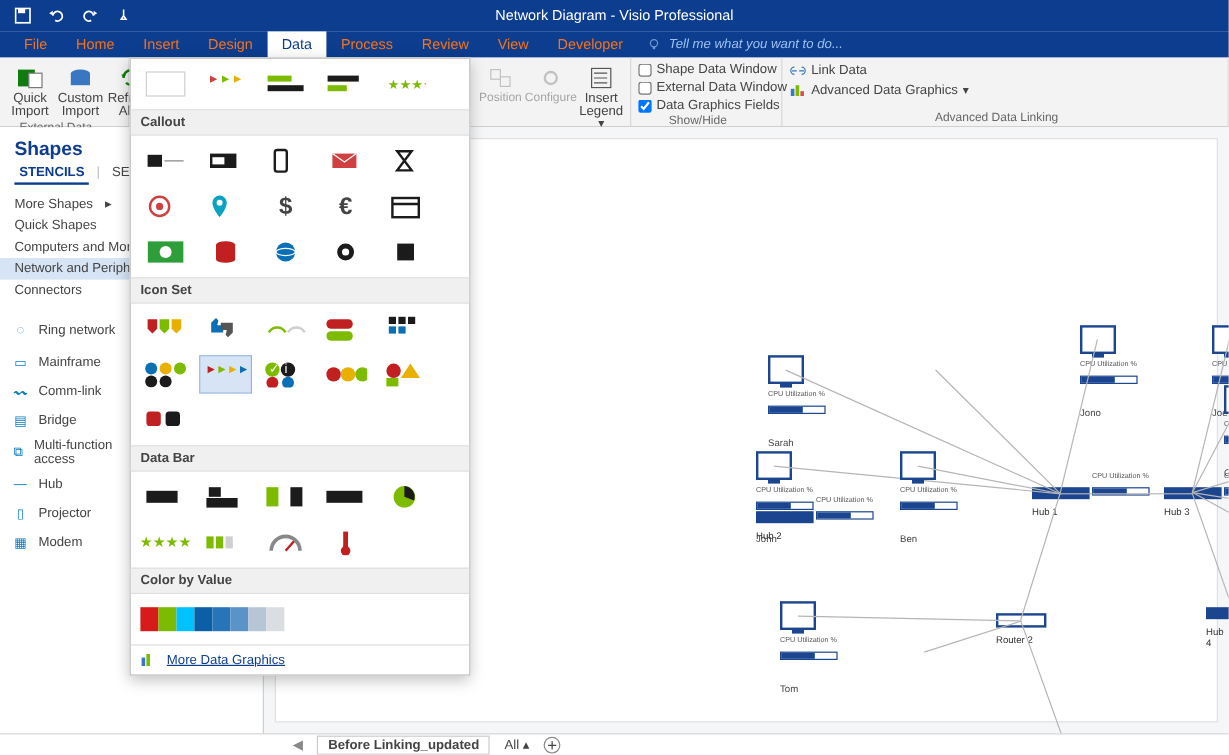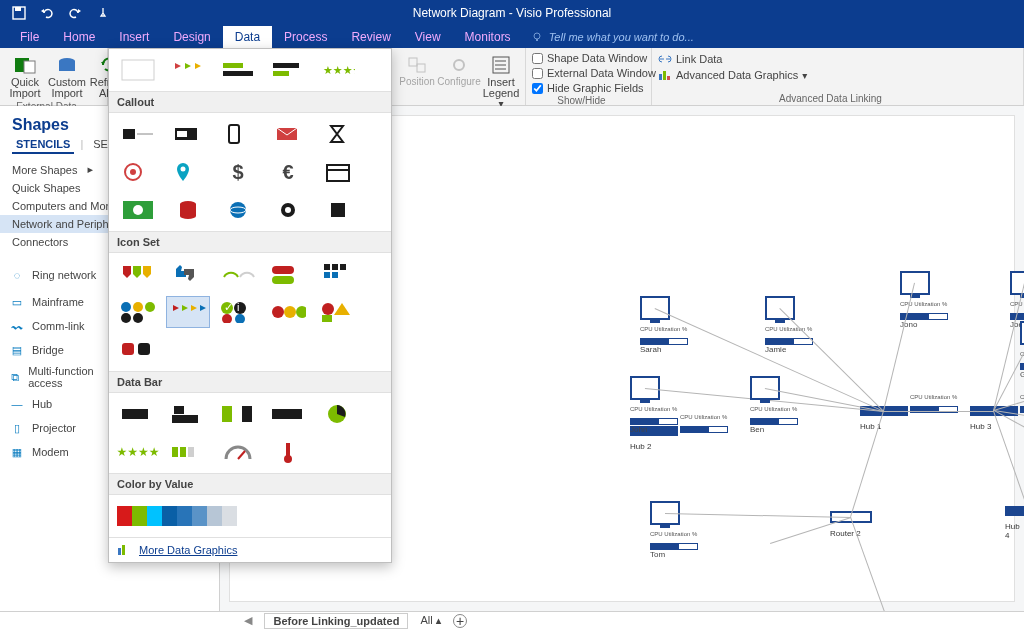--- a/index.html
+++ b/index.html
@@ -2,21 +2,21 @@
 <html><head>
 <meta charset="utf-8">
 <style>
 *{margin:0;padding:0;box-sizing:border-box;font-family:"Segoe UI",sans-serif;font-size:11px;color:#444}
 body{width:1024px;height:629px;background:#fff;overflow:hidden;position:relative}
 .titlebar{height:26px;background:#0c3d8f;display:flex;align-items:center;color:#fff;position:relative}
 .titlebar .qat{display:flex;gap:10px;padding-left:10px;align-items:center}
 .titlebar .qat .qbtn{width:18px;height:18px;display:flex;align-items:center;justify-content:center;color:#fff}
 .titlebar .title{position:absolute;left:50%;transform:translateX(-50%);color:#fff;font-size:12px}
 .menubar{height:22px;background:#0c3d8f;display:flex;align-items:center;padding-left:8px;gap:0}
-.menubar .tab{padding:4px 12px;color:#f0abfc;font-size:12px;cursor:pointer}
+.menubar .tab{padding:4px 12px;color:#f97316;font-size:12px;cursor:pointer}
 .menubar .tab.active{background:#fff;color:#0c3d8f}
 .menubar .tellme{margin-left:8px;display:flex;align-items:center;gap:6px;color:#7fa6e0}
 .menubar .tellme svg{opacity:.7}
 .ribbon{height:58px;background:#f3f3f3;border-bottom:1px solid #d0d0d0;display:flex}
 .ribbon .group{border-right:1px solid #d8d8d8;height:100%;display:flex;flex-direction:column;padding:2px 20px 0 6px}
 .ribbon .group .body{flex:1;display:flex;align-items:flex-start;gap:4px;padding-top:2px}
 .ribbon .group .label{font-size:10px;color:#666;text-align:center;padding-bottom:1px}
 .rbtn{display:flex;flex-direction:column;align-items:center;gap:1px;min-width:38px;padding:2px;cursor:pointer}
 .rbtn .ric{width:24px;height:22px;display:flex;align-items:center;justify-content:center}
 .rbtn .txt{font-size:10px;text-align:center;line-height:10px}
@@ -35,21 +35,21 @@
 .shapespane .shapegrid .sg{display:flex;align-items:center;gap:6px;font-size:10px;color:#333;cursor:pointer}
 .sgic{width:18px;height:18px;display:flex;align-items:center;justify-content:center;color:#0c7dc0}
 .canvas{flex:1;position:relative;background:#f5f6f7;overflow:hidden}
 .canvas .page{position:absolute;left:10px;top:10px;right:10px;bottom:10px;background:#fff;box-shadow:0 0 0 1px #e0e0e0}
 .node{position:absolute;font-size:8px;color:#333}
 .node .pc{width:30px;height:24px;border:2px solid #1b458f;background:#fff;position:relative}
 .node .pc::after{content:"";position:absolute;left:8px;right:8px;bottom:-5px;height:3px;background:#1b458f}
 .node .bar{width:48px;height:7px;border:1px solid #1b458f;margin-top:6px;position:relative;background:#fff}
 .node .bar::before{content:"";position:absolute;left:0;top:0;bottom:0;width:60%;background:#1b458f}
 .node .barlbl{font-size:6px;color:#555}
-.node .name{font-size:8px;margin-top:0}
+.node .name{font-size:8px;margin-top:20px}
 .hub{width:48px;height:10px;background:#1b458f;position:absolute}
 .router{width:42px;height:12px;border:2px solid #1b458f;background:#fff;position:absolute}
 .wire{position:absolute;background:#b5b5b5;height:1px;transform-origin:0 0}
 
 .gallery{position:absolute;left:108px;top:48px;width:284px;background:#fff;border:1px solid #bfbfbf;box-shadow:0 4px 12px rgba(0,0,0,.25);z-index:50}
 .gallery .grow{display:flex;flex-wrap:wrap;padding:6px 8px;gap:8px}
 .gallery .gsec{padding:4px 8px;font-size:11px;font-weight:600;background:#f0f0f0;border-top:1px solid #e0e0e0;border-bottom:1px solid #e0e0e0}
 .gallery .gitem{width:42px;height:30px;display:flex;align-items:center;justify-content:center;cursor:pointer}
 .gallery .gitem.sel{background:#d6e4f5;outline:1px solid #8fb3e0}
 .gallery .footer{padding:6px 8px;border-top:1px solid #e0e0e0;display:flex;align-items:center;gap:8px;color:#0c3d8f;cursor:pointer}
@@ -93,21 +93,21 @@
 
 <div class="menubar">
   <span class="tab">File</span>
   <span class="tab">Home</span>
   <span class="tab">Insert</span>
   <span class="tab">Design</span>
   <span class="tab active">Data</span>
   <span class="tab">Process</span>
   <span class="tab">Review</span>
   <span class="tab">View</span>
-  <span class="tab">Monitors</span>
+  <span class="tab">Developer</span>
   <span class="tellme">
     <svg width="12" height="12" viewBox="0 0 12 12">
         <circle cx="6" cy="5" r="3" fill="none" stroke="#9ec0f0"></circle>
         <rect x="5" y="8" width="2" height="2" fill="#9ec0f0"></rect>
       </svg>
     <span style="color:#9ec0f0;font-style:italic">Tell me what you want to do...</span>
   </span>
 </div>
 
 <div class="ribbon">
@@ -188,21 +188,21 @@
       <label class="chkrow">
           <input type="checkbox" style="">
           <span>Shape Data Window</span>
         </label>
       <label class="chkrow">
           <input type="checkbox" style="">
           <span>External Data Window</span>
         </label>
       <label class="chkrow">
           <input type="checkbox" checked="" style="">
-          <span>Hide Graphic Fields</span>
+          <span>Data Graphics Fields</span>
         </label>
     </div>
     <div class="label">Show/Hide</div>
   </div>
 
   <div class="group" style="flex:1">
     <div class="body" style="flex-direction:column;gap:2px;padding-top:2px">
       <div class="linkrow">
           <svg width="14" height="12">
             <path d="M2 6 h4 M8 6 h4 M4 3 a3 3 0 0 0 0 6 M10 3 a3 3 0 0 1 0 6" stroke="#3a77c2" fill="none"></path>
@@ -336,26 +336,20 @@
           <div class="name">Sarah</div>
         </div>
         <div class="wire" style="left: 425px; top: 192px; width: 251.098px; transform: rotate(24.2173deg);"></div>
         <div class="node" style="left: 400px; top: 260px;">
           <div class="pc"></div>
           <div class="barlbl" style="margin-top:6px">CPU Utilization %</div>
           <div class="bar"></div>
           <div class="name">John</div>
         </div>
         <div class="wire" style="left: 415px; top: 272px; width: 240.104px; transform: rotate(5.49689deg);"></div>
-        <div class="node" style="left: 535px; top: 180px;">
-          <div class="pc"></div>
-          <div class="barlbl" style="margin-top:6px">CPU Utilization %</div>
-          <div class="bar"></div>
-          <div class="name">Jamie</div>
-        </div>
         <div class="wire" style="left: 550px; top: 192px; width: 146.373px; transform: rotate(44.7232deg);"></div>
         <div class="node" style="left: 520px; top: 260px;">
           <div class="pc"></div>
           <div class="barlbl" style="margin-top:6px">CPU Utilization %</div>
           <div class="bar"></div>
           <div class="name">Ben</div>
         </div>
         <div class="wire" style="left: 535px; top: 272px; width: 121.202px; transform: rotate(10.9391deg);"></div>
         <div class="node" style="left: 670px; top: 155px;">
           <div class="pc"></div>

